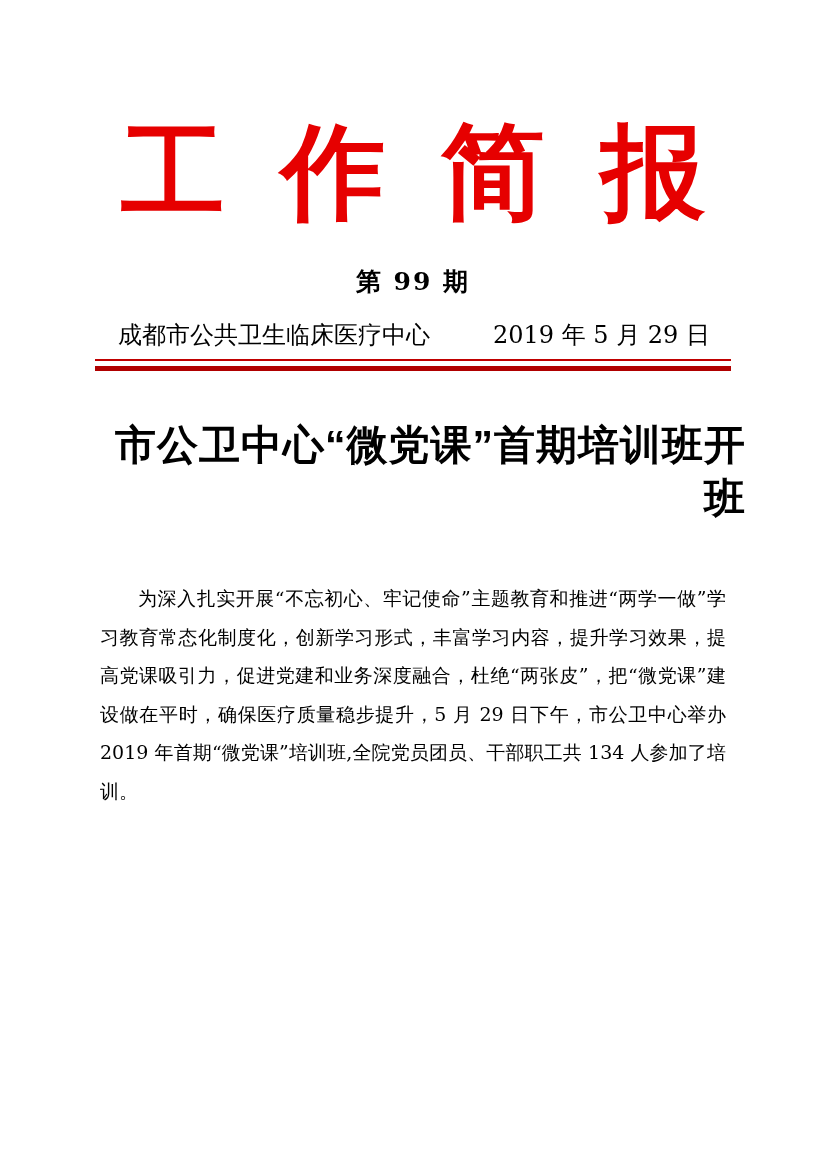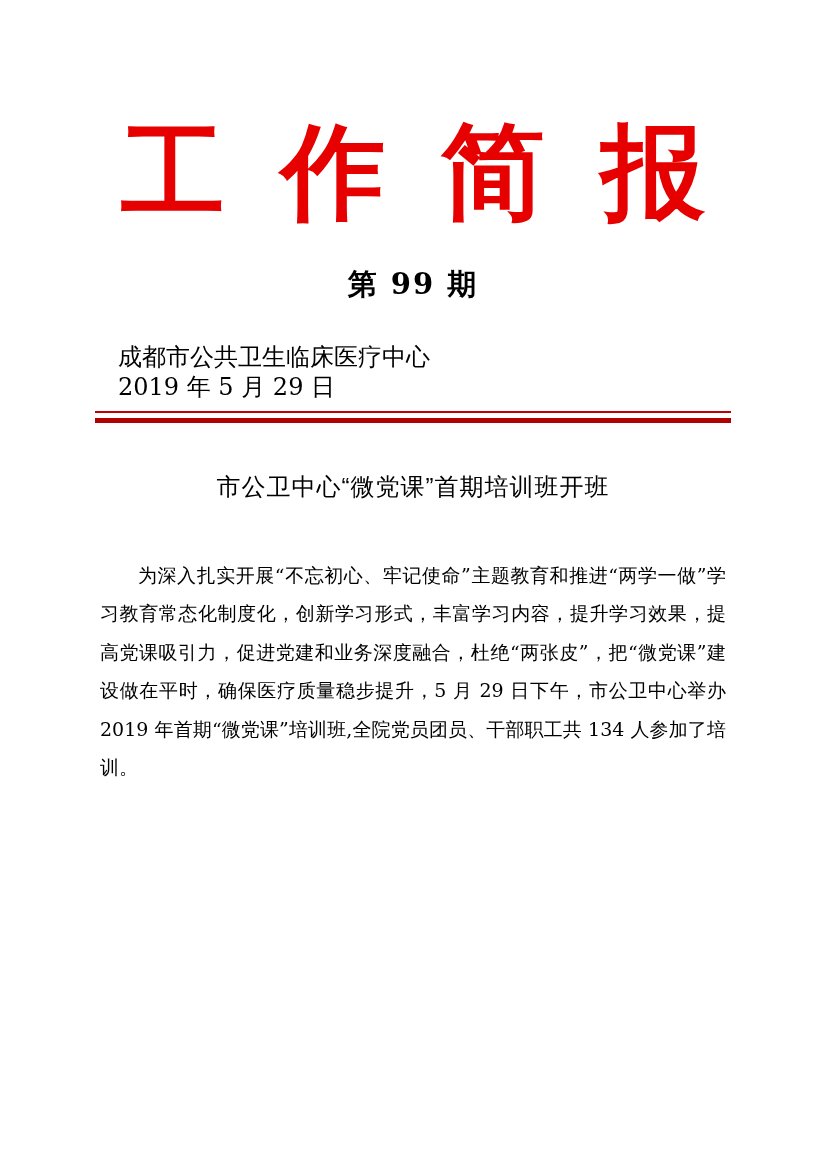--- a/index.html
+++ b/index.html
@@ -7,36 +7,35 @@
     width:826px; height:1169px; margin:0 auto; background:#ffffff;
     box-sizing:border-box; overflow:hidden; position:relative;
     font-family:"DejaVu Serif","Liberation Serif",serif; color:#000;
   }
   .masthead-title {
     margin-top:110px; display:flex; justify-content:center; gap:56px;
     color:#e60000; font-size:104px; line-height:1.2; font-weight:700;
     font-family:"DejaVu Serif","Liberation Serif",serif;
   }
   .issue {
-    margin-top:30px; text-align:center; font-size:29px; font-weight:700;
+    margin-top:30px; text-align:center; font-size:25px; font-weight:700;
     letter-spacing:2px; font-family:"DejaVu Serif","Liberation Serif",serif;
   }
   .org-row {
-    margin:37px 100px 0 100px; padding:0 16px 0 18px;
+    margin:22px 100px 0 100px; padding:0 16px 0 18px;
     display:flex; justify-content:space-between; align-items:baseline;
     font-size:24px; line-height:1.25;
     font-family:"DejaVu Serif","Liberation Serif",serif;
-    flex-direction:column;
   }
   .rules { margin:9px 95px 0 95px; }
   .rule-thin  { height:2px; background:#c00000; }
   .rule-thick { height:5px; background:#b00000; margin-top:5px; }
   .headline {
-    margin:48px 80px 0 80px; text-align:center;
-    font-size:24px; font-weight:400; letter-spacing:1px; line-height:1.3;
+    margin:48px 80px 0 80px; text-align:right;
+    font-size:41px; font-weight:700; letter-spacing:1px; line-height:1.3;
     font-family:"Liberation Sans","DejaVu Sans",sans-serif;
   }
   .body {
     margin-top:54px; padding:0 100px;
     font-size:19px; line-height:38.5px; text-align:justify;
     font-family:"DejaVu Serif","Liberation Serif",serif;
   }
   .body p { margin:0; text-indent:2em; }
 </style>
 </head>

